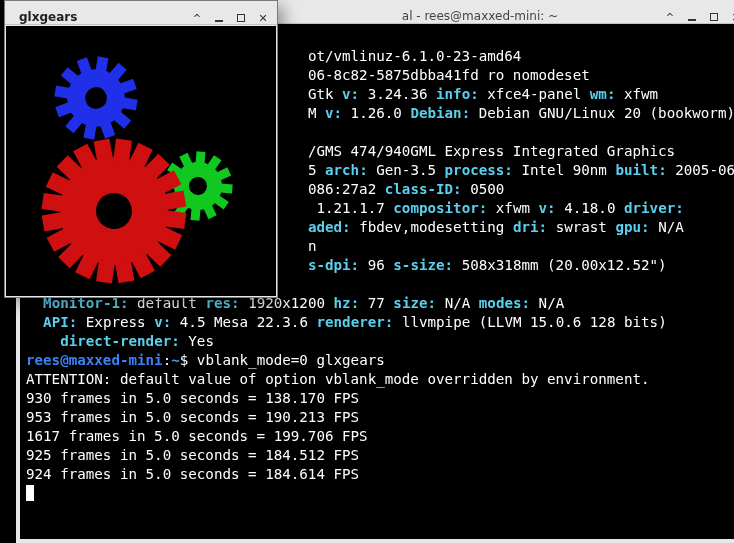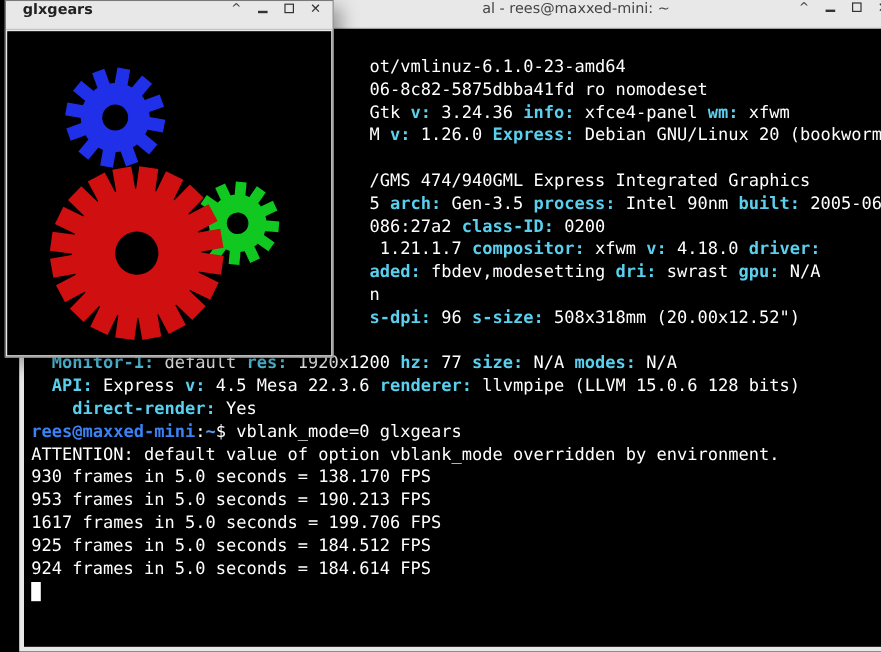--- a/index.html
+++ b/index.html
@@ -20,21 +20,21 @@
     width: 734px;
     height: 543px;
     background: #e8e8e8;
     box-sizing: border-box;
   }
   .titlebar {
     height: 24px;
     background: #e8e8e8;
     border-bottom: 1px solid #c4c4c4;
     display: flex;
-    align-items: flex-start;
+    align-items: flex-end;
     font-family: "DejaVu Sans", sans-serif;
     font-size: 12px;
     color: #444;
     padding: 0 4px;
     box-sizing: border-box;
   }
   .titlebar .title {
     flex: 1;
     text-align: center;
     white-space: nowrap;
@@ -134,25 +134,25 @@
       <div class="win-btn ico-close">
           <span>✕</span>
         </div>
     </div>
   </div>
 
   <div class="terminal-body">
 <span><span class="white">                                 </span><span>ot/vmlinuz-6.1.0-23-amd64</span>
 <span class="white">                                 </span><span>06-8c82-5875dbba41fd ro nomodeset</span>
 <span class="white">                                 </span><span>Gtk</span> <span class="cyan">v:</span> <span>3.24.36</span> <span class="cyan">info:</span> <span>xfce4-panel</span> <span class="cyan">wm:</span> <span>xfwm</span>
-<span class="white">                                 </span><span>M</span> <span class="cyan">v:</span> <span>1.26.0</span> <span class="cyan">Express:</span> <span>Debian GNU/Linux 20 (bookworm)</span>
+<span class="white">                                 </span><span>M</span> <span class="cyan">v:</span> <span>1.26.0</span> <span class="cyan">Debian:</span> <span>Debian GNU/Linux 20 (bookworm)</span>
 
 <span class="white">                                 </span><span>/GMS 474/940GML Express Integrated Graphics</span>
 <span class="white">                                 </span><span>5</span> <span class="cyan">arch:</span> <span>Gen-3.5</span> <span class="cyan">process:</span> <span>Intel 90nm</span> <span class="cyan">built:</span> <span>2005-06</span>
-<span class="white">                                 </span><span>086:27a2</span> <span class="cyan">class-ID:</span> <span>0200</span>
+<span class="white">                                 </span><span>086:27a2</span> <span class="cyan">class-ID:</span> <span>0500</span>
 <span class="white">                                 </span> <span>1.21.1.7</span> <span class="cyan">compositor:</span> <span>xfwm</span> <span class="cyan">v:</span> <span>4.18.0</span> <span class="cyan">driver:</span>
 <span class="white">                                 </span><span class="cyan">aded:</span> <span>fbdev,modesetting</span> <span class="cyan">dri:</span> <span>swrast</span> <span class="cyan">gpu:</span> <span>N/A</span>
 <span class="white">                                 </span><span>n</span>
 <span class="white">                                 </span><span class="cyan">s-dpi:</span> <span>96</span> <span class="cyan">s-size:</span> <span>508x318mm (20.00x12.52")</span>
     <span class="cyan">s-diag:</span> <span>599mm (23.6")</span>
   <span class="cyan">Monitor-1:</span> <span>default</span> <span class="cyan">res:</span> <span>1920x1200</span> <span class="cyan">hz:</span> <span>77</span> <span class="cyan">size:</span> <span>N/A</span> <span class="cyan">modes:</span> <span>N/A</span>
   <span class="cyan">API:</span> <span>Express</span> <span class="cyan">v:</span> <span>4.5 Mesa 22.3.6</span> <span class="cyan">renderer:</span> <span>llvmpipe (LLVM 15.0.6 128 bits)</span>
     <span class="cyan">direct-render:</span> <span>Yes</span>
 <span class="green">rees@maxxed-mini</span><span class="white">:</span><span class="blue">~</span><span class="white">$</span> <span>vblank_mode=0 glxgears</span>
 <span>ATTENTION: default value of option vblank_mode overridden by environment.</span>

